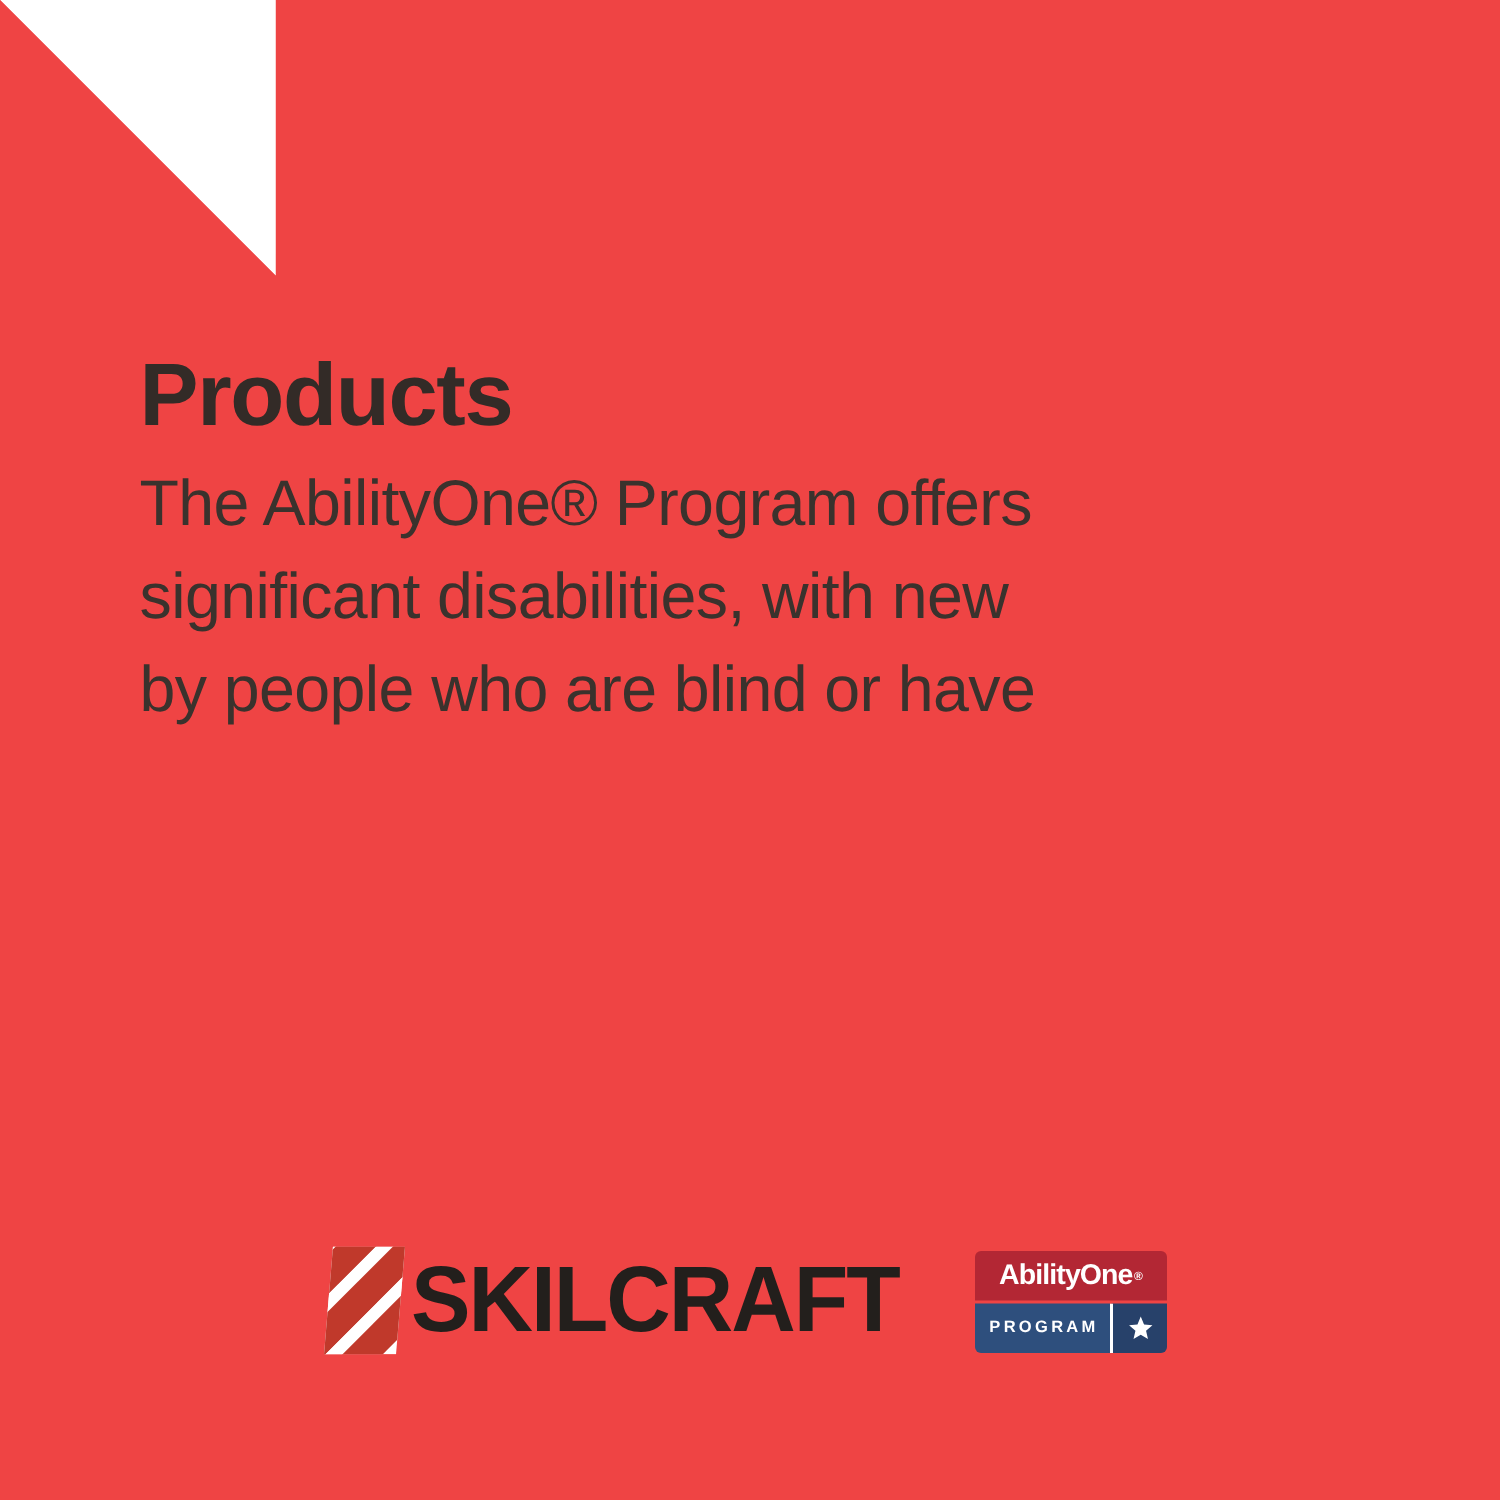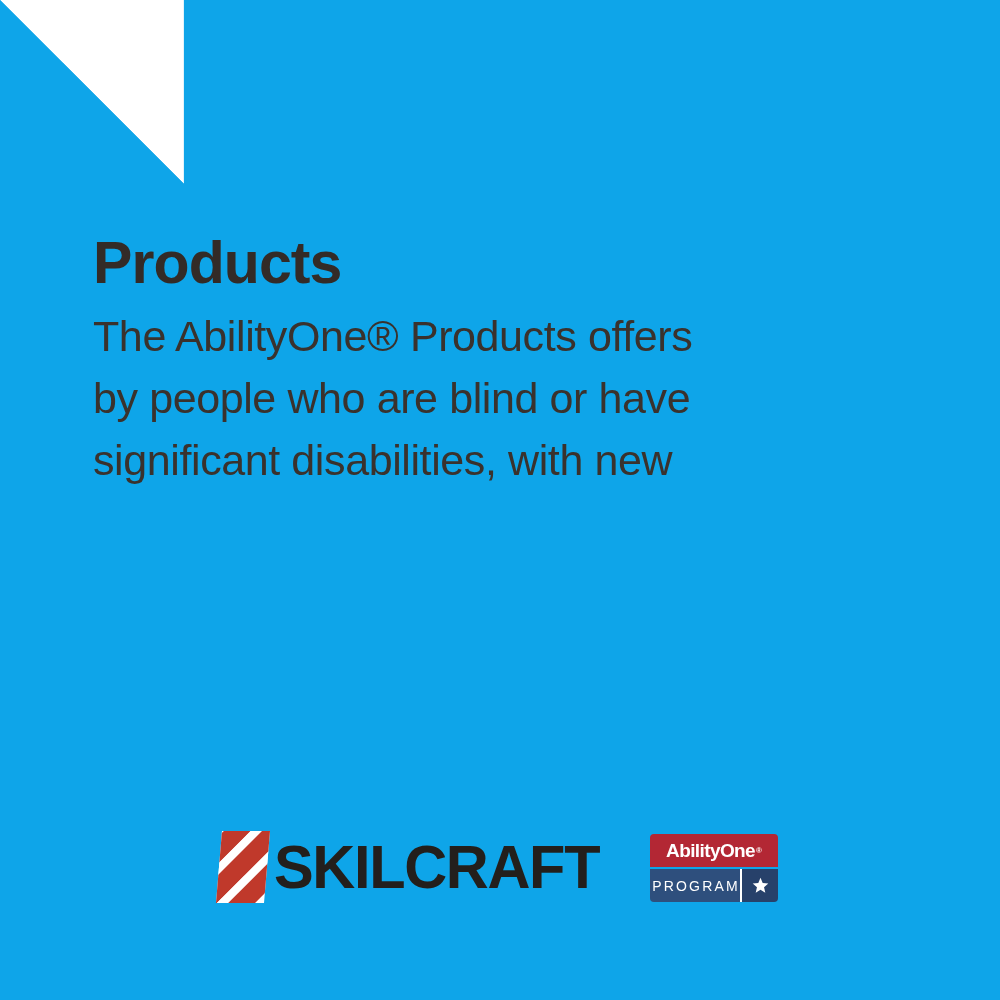--- a/index.html
+++ b/index.html
@@ -9,21 +9,21 @@
     background: #ffffff;
   }
   body {
     font-family: "Liberation Sans", "DejaVu Sans", sans-serif;
     -webkit-font-smoothing: antialiased;
   }
   #canvas {
     position: relative;
     width: 1000px;
     height: 1000px;
-    background: #0ea5e9;
+    background: #ef4444;
     overflow: hidden;
   }
 
   
   #corner-stripes {
     position: absolute;
     left: 0;
     top: 0;
     width: 260px;
     height: 260px;
@@ -140,22 +140,22 @@
   #ao-program {
     flex: 1 1 auto;
     background: #2e4f7d;
     border-radius: 0 0 0 4px;
     display: flex;
     align-items: center;
     justify-content: center;
   }
   #ao-program-label {
     color: #ffffff;
-    font-size: 14px;
-    font-weight: normal;
+    font-size: 11px;
+    font-weight: bold;
     letter-spacing: 2.2px;
     line-height: 1;
     white-space: nowrap;
     padding-left: 2px;
   }
   #ao-star-box {
     width: 36px;
     background: #27416a;
     border-left: 2px solid #ffffff;
     border-radius: 0 0 4px 0;
@@ -188,23 +188,23 @@
       <rect x="-400" y="-293" width="800" height="44" fill="#c0392b"></rect>
       <rect x="-400" y="-249" width="800" height="17" fill="#ffffff"></rect>
       <rect x="-400" y="-232" width="800" height="44" fill="#c0392b"></rect>
       <rect x="-400" y="-188" width="800" height="600" fill="#ffffff"></rect>
     </g>
   </svg>
 
   <h1 id="page-title">Products</h1>
 
   <div id="body-copy">
-    <span class="copy-line">The AbilityOne® Products offers</span>
+    <span class="copy-line">The AbilityOne® Program offers</span>
+    <span class="copy-line">significant disabilities, with new</span>
     <span class="copy-line">by people who are blind or have</span>
-    <span class="copy-line">significant disabilities, with new</span>
   </div>
 
   <div id="logo-row">
 
     <div id="skilcraft-logo">
       <svg id="skilcraft-mark" viewBox="0 0 54 72" aria-hidden="true">
         <defs>
           <clipPath id="scMarkClip">
             <polygon points="6,0 54,0 48,72 0,72"></polygon>
           </clipPath>

